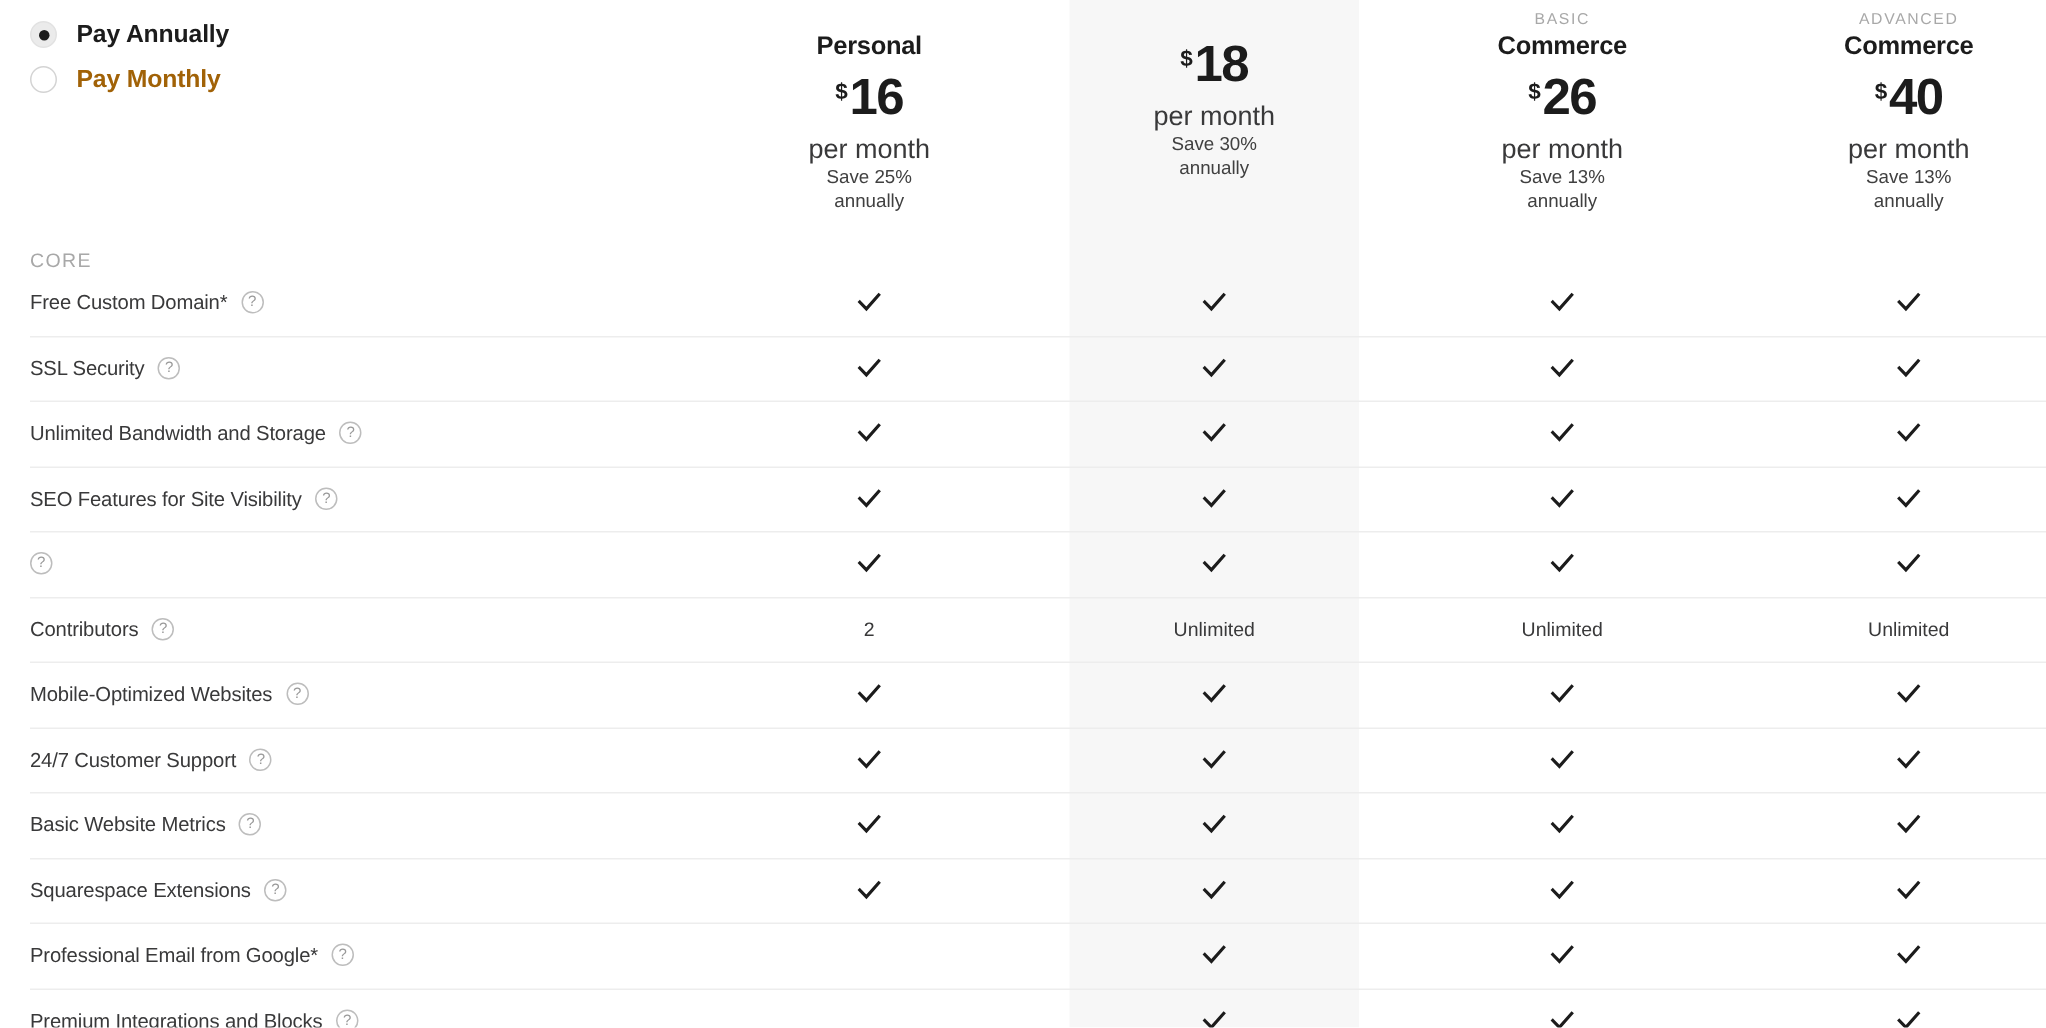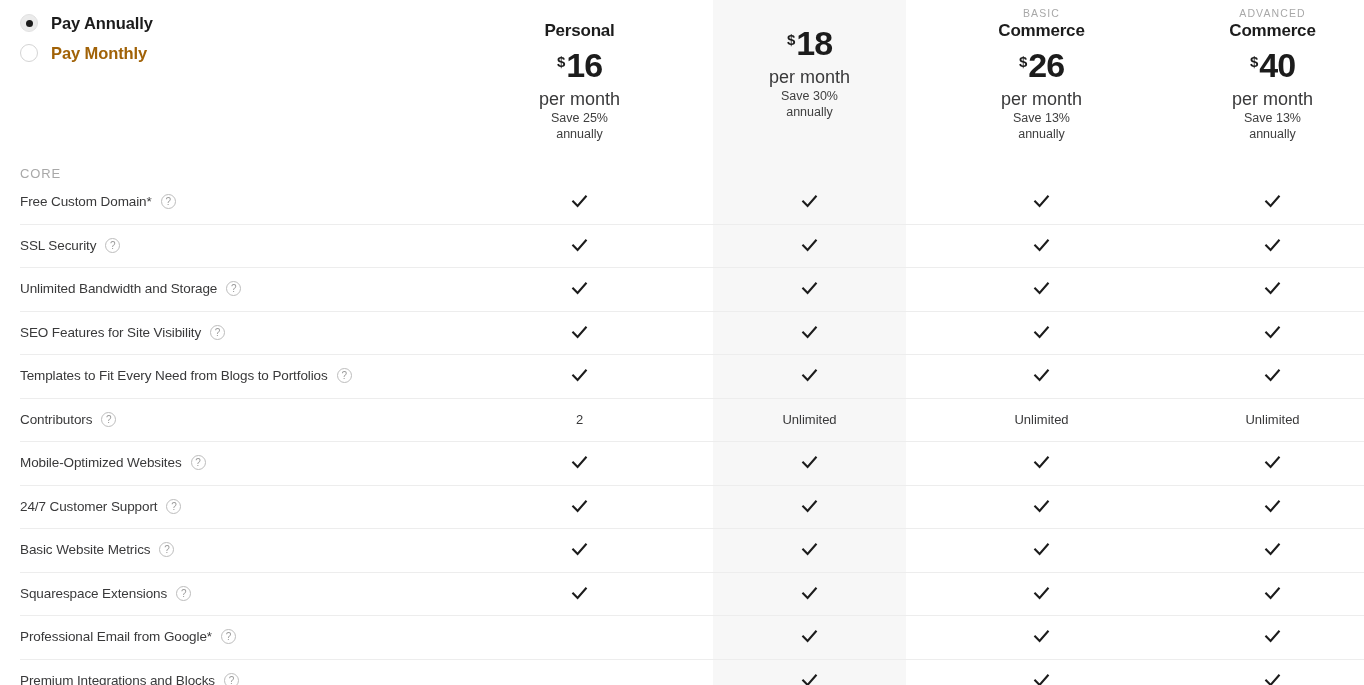--- a/index.html
+++ b/index.html
@@ -393,21 +393,20 @@
           </svg>
         </div>
         <div class="cell" style="left: 1176px;">
           <svg class="cell-check" viewBox="0 0 17 17" aria-hidden="true">
             <path d="M2.2 8.4 L6.6 12.9 L14.8 3.6" fill="none" stroke="#1c1c1c" stroke-width="2.1" stroke-linecap="square" stroke-linejoin="miter"></path>
           </svg>
         </div>
       </div>
       <div class="feature-row">
         <div class="feature-label">
-          <span class="feature-label-text">Templates to Fit Every Need from Blogs to Portfolios</span>
           <span class="help-icon">?</span>
         </div>
         <div class="cell" style="left: 483px;">
           <svg class="cell-check" viewBox="0 0 17 17" aria-hidden="true">
             <path d="M2.2 8.4 L6.6 12.9 L14.8 3.6" fill="none" stroke="#1c1c1c" stroke-width="2.1" stroke-linecap="square" stroke-linejoin="miter"></path>
           </svg>
         </div>
         <div class="cell" style="left: 713px;">
           <svg class="cell-check" viewBox="0 0 17 17" aria-hidden="true">
             <path d="M2.2 8.4 L6.6 12.9 L14.8 3.6" fill="none" stroke="#1c1c1c" stroke-width="2.1" stroke-linecap="square" stroke-linejoin="miter"></path>

